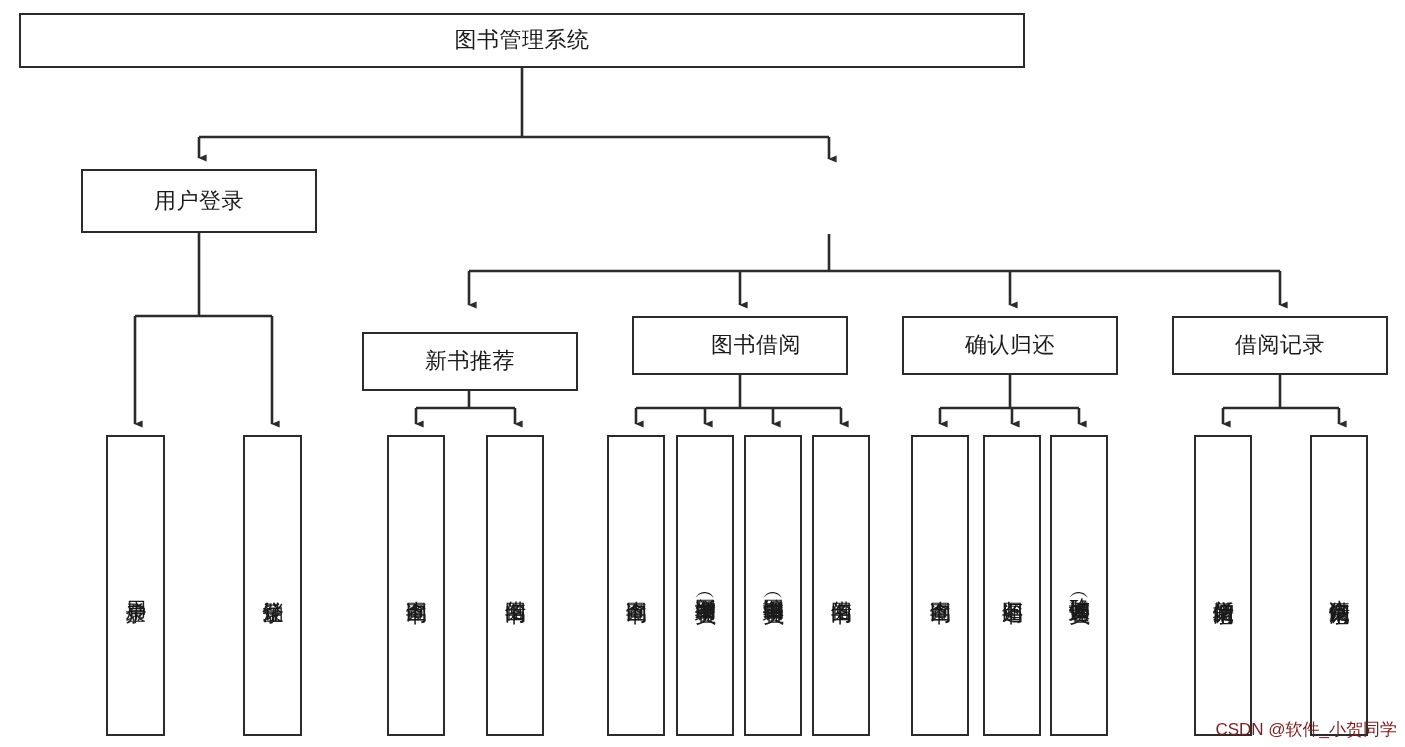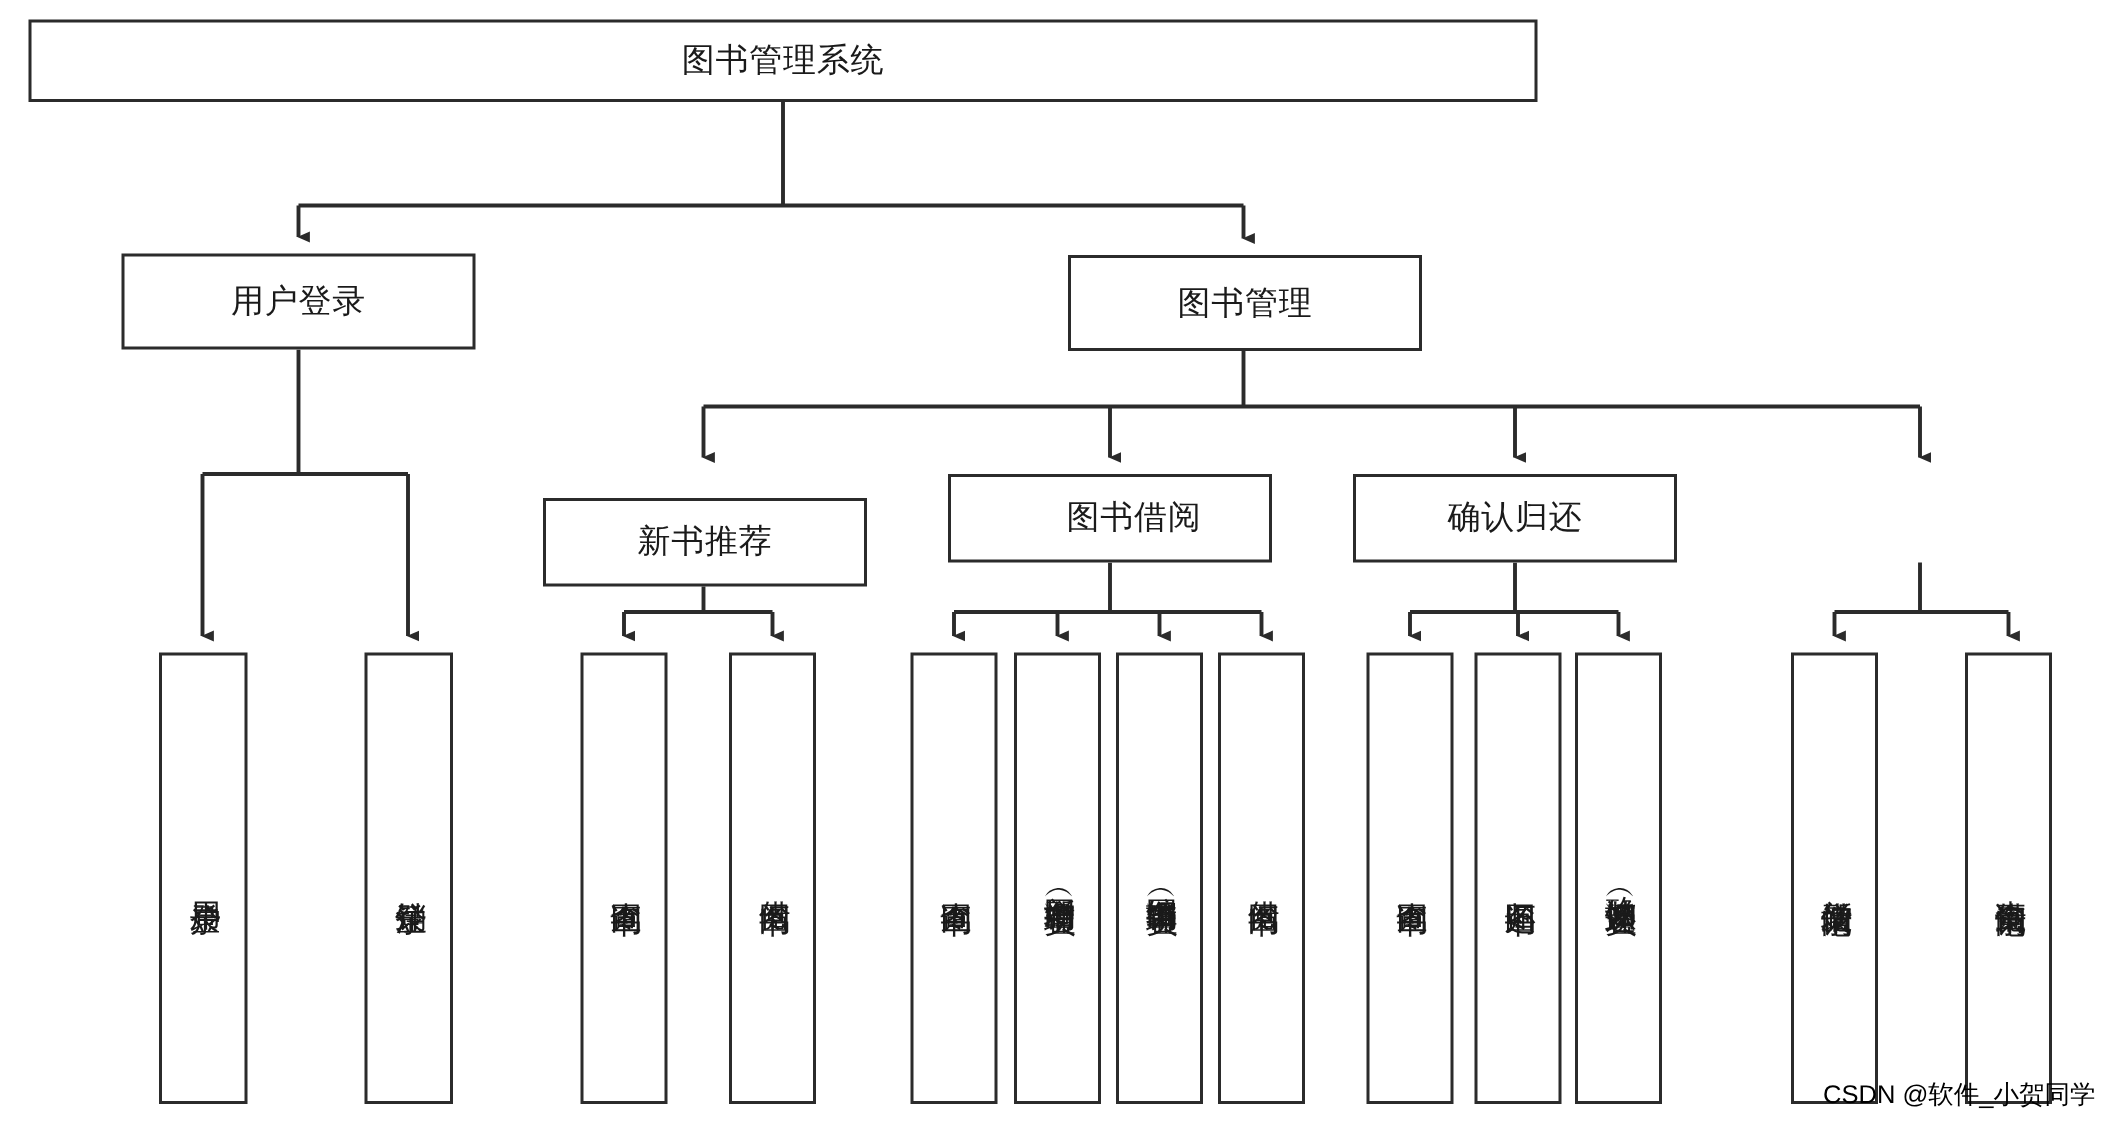--- a/index.html
+++ b/index.html
@@ -60,21 +60,21 @@
     line-height: 1.28;
     letter-spacing: 1px;
     white-space: nowrap;
     text-align: center;
   }
   #watermark {
     position: absolute;
     right: 8px;
     bottom: 6px;
     font-size: 17px;
-    color: #000000;
+    color: #7f1d1d;
     white-space: nowrap;
     pointer-events: none;
   }
 </style>
 </head>
 <body>
 
 <div id="diagram-root">
 
   <svg id="diagram-svg" viewBox="0 0 1405 747" xmlns="http://www.w3.org/2000/svg">
@@ -127,32 +127,32 @@
     </g>
   </svg>
 
   <div class="node-box level0" style="left:19px; top:13px; width:1006px; height:55px;">
     <span class="node-label-h">图书管理系统</span>
   </div>
 
   <div class="node-box" style="left:81px; top:169px; width:236px; height:64px;">
     <span class="node-label-h">用户登录</span>
   </div>
-  <div class="node-box" style="left:712px; top:170px; width:236px; height:64px;">
-    <span class="node-label-h">图书管理</span>
-  </div>
 
   <div class="node-box" style="left:362px; top:316px; width:216px; height:59px;margin-top:16px;">
     <span class="node-label-h">新书推荐</span>
   </div>
   <div class="node-box" style="left:632px; top:316px; width:216px; height:59px;padding-left:32px;">
     <span class="node-label-h">图书借阅</span>
   </div>
   <div class="node-box" style="left:902px; top:316px; width:216px; height:59px;">
     <span class="node-label-h">确认归还</span>
+  </div>
+  <div class="node-box" style="left:1172px; top:316px; width:216px; height:59px;">
+    <span class="node-label-h">借阅记录</span>
   </div>
 
   <div class="leaf-box" style="left:106px; top:435px; width:59px; height:301px;">
     <span class="node-label-v">用户登录</span>
   </div>
   <div class="leaf-box" style="left:243px; top:435px; width:59px; height:301px;">
     <span class="node-label-v">注销登录</span>
   </div>
 
   <div class="leaf-box" style="left:387px; top:435px; width:58px; height:301px;">

